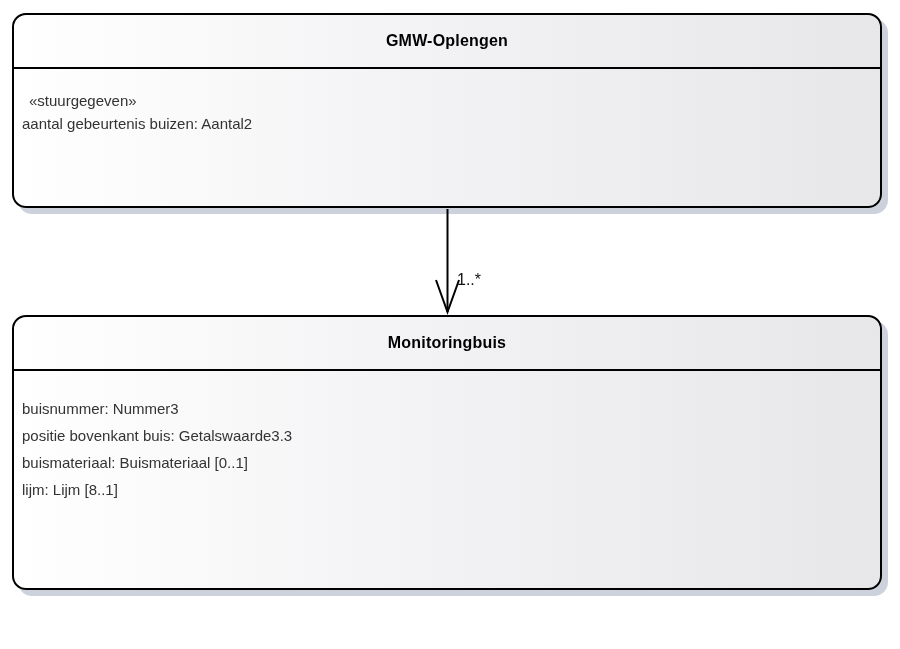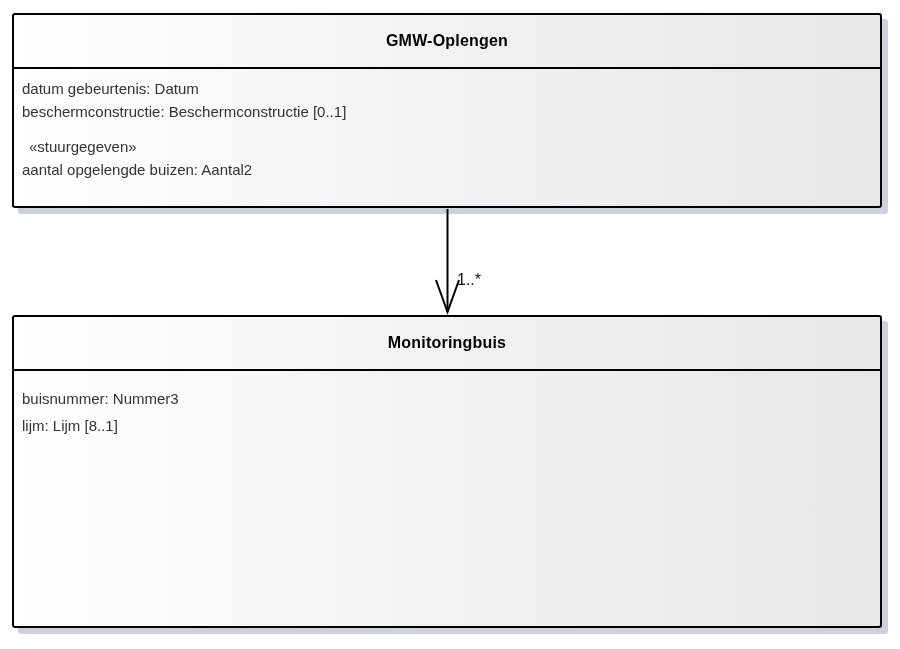--- a/index.html
+++ b/index.html
@@ -20,39 +20,39 @@
     position:relative;
     overflow:hidden;
   }
   .canvas{
     position:absolute;left:0;top:0;width:900px;height:649px;
     background:var(--canvasBg);
   }
   .class-box{
     position:absolute;left:12px;width:870px;
     border:2px solid var(--border);
-    border-radius:3px;
+    border-radius:14px;
     background:linear-gradient(90deg, var(--fillLeft) 0%, #f3f3f5 45%, var(--fillRight) 100%);
     box-shadow:6px 6px 0 var(--shadow);
   }
   .box-top{top:13px;height:195px;}
-  .box-bottom{top:315px;height:313px;}
+  .box-bottom{top:315px;height:275px;}
   .class-header{
     height:54px;
     display:flex;align-items:center;justify-content:center;
     border-bottom:2px solid var(--border);
     font-weight:bold;font-size:16px;color:var(--titleText);
     letter-spacing:0.2px;
   }
   .class-body{
     padding:8px 10px 0 8px;
     font-size:15px;color:var(--attrText);
   }
   .box-top .class-body{line-height:23px;}
-  .box-bottom .class-body{line-height:27px;padding-top:14px;}
+  .box-bottom .class-body{line-height:27px;padding-top:14px;margin-top:10px;}
   .attr-line{white-space:nowrap;}
   .stereotype-line{
     margin-top:12px;
     padding-left:7px;
     line-height:23px;
     white-space:nowrap;
   }
   .connector-svg{
     position:absolute;left:0;top:0;width:900px;height:649px;
     pointer-events:none;
@@ -63,51 +63,47 @@
   }
 </style>
 </head>
 <body>
 
 <div class="canvas">
 
   <div class="class-box box-top">
     <div class="class-header">GMW-Oplengen</div>
     <div class="class-body">
-      <div>
-
-          <div class="attr-line">datum gebeurtenis: Datum</div>
-
-          <div class="attr-line">beschermconstructie: Beschermconstructie [0..1]</div>
-        </div>
       <div class="stereotype-line">«stuurgegeven»</div>
       <div>
 
-          <div class="attr-line">aantal opgelengde buizen: Aantal2</div>
+          <div class="attr-line">aantal gebeurtenis buizen: Aantal2</div>
         </div>
     </div>
   </div>
 
   <svg class="connector-svg" viewBox="0 0 900 649" xmlns="http://www.w3.org/2000/svg">
     <line x1="447.5" y1="209" x2="447.5" y2="312" stroke="#000000" stroke-width="2"></line>
     <polyline points="436,280 447.5,312 459,280" fill="none" stroke="#000000" stroke-width="2"></polyline>
   </svg>
   <div class="multiplicity">1..*</div>
 
   <div class="class-box box-bottom">
     <div class="class-header">Monitoringbuis</div>
     <div class="class-body">
       <div>
 
           <div class="attr-line">buisnummer: Nummer3</div>
 
 
 
+          <div class="attr-line">positie bovenkant buis: Getalswaarde3.3</div>
 
 
+          <div class="attr-line">buismateriaal: Buismateriaal [0..1]</div>
 
           <div class="attr-line">lijm: Lijm [8..1]</div>
 
         </div>
     </div>
   </div>
 
 </div>
 
 </body></html>

